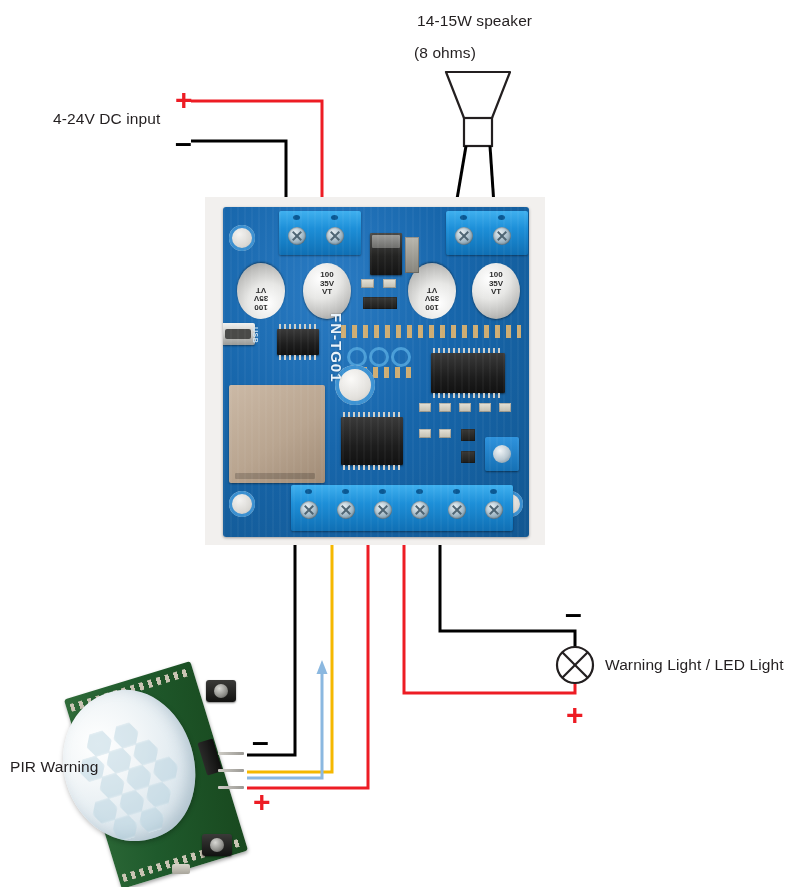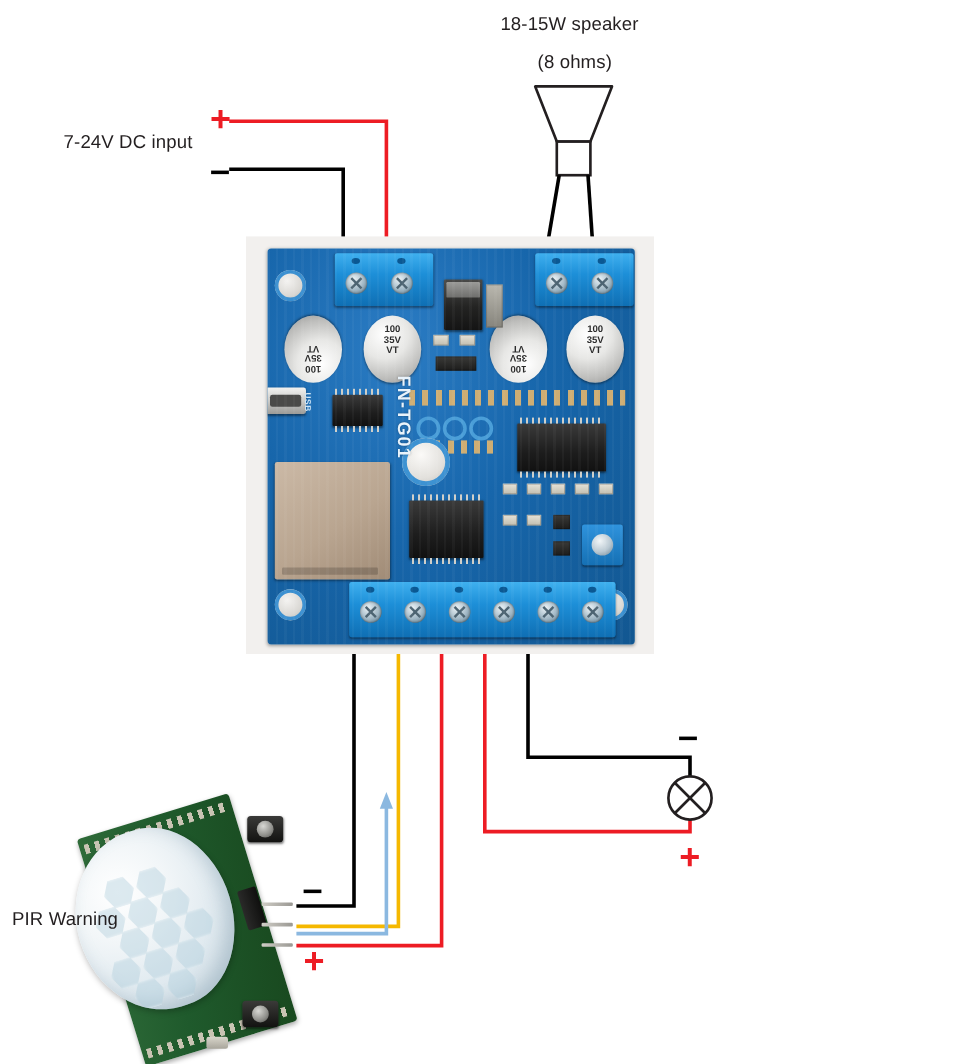--- a/index.html
+++ b/index.html
@@ -507,25 +507,26 @@
     </div>
     <div class="pir-pot" style="left:144px; top:12px;"></div>
     <div class="pir-pot" style="left:140px; top:166px;"></div>
     <div class="pir-hdr" style="left:140px; top:72px;"></div>
     <div class="pir-pin" style="left:156px; top:84px;"></div>
     <div class="pir-pin" style="left:156px; top:101px;"></div>
     <div class="pir-pin" style="left:156px; top:118px;"></div>
     <div class="pir-xtal" style="left:110px; top:196px;"></div>
   </div>
 
-  <div class="label" style="left:417px; top:11px;">18-15W speaker</div>
-  <div class="label" style="left:448px; top:43px;">(8 ohms)</div>
-
-  <div class="label" style="left:53px; top:109px;">7-24V DC input</div>
-
+  <div class="label" style="left:417px; top:11px;">14-15W speaker</div>
+  <div class="label" style="left:414px; top:43px;">(8 ohms)</div>
+
+  <div class="label" style="left:53px; top:109px;">4-24V DC input</div>
+
+  <div class="label" style="left:605px; top:655px;">Warning Light / LED Light</div>
 
   <div class="label" style="left:10px; top:757px;">PIR Warning</div>
 
   <div class="sign sign-plus red" style="left:175px; top:85px;">+</div>
   <div class="sign sign-minus black" style="left:175px; top:128px;">–</div>
 
   <div class="sign sign-minus black" style="left:565px; top:599px;">–</div>
   <div class="sign sign-plus red" style="left:566px; top:700px;">+</div>
 
   <div class="sign sign-minus black" style="left:252px; top:727px;">–</div>

